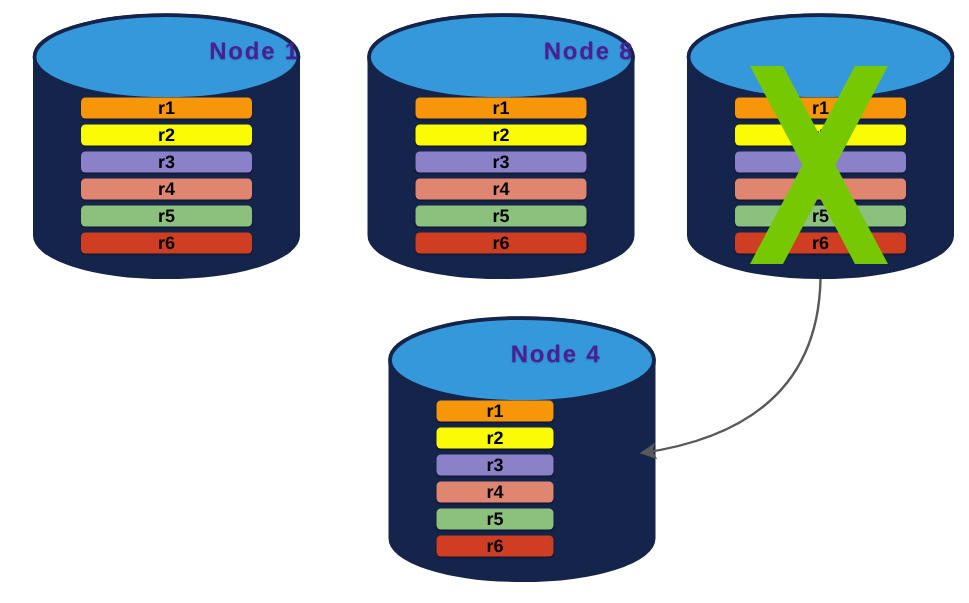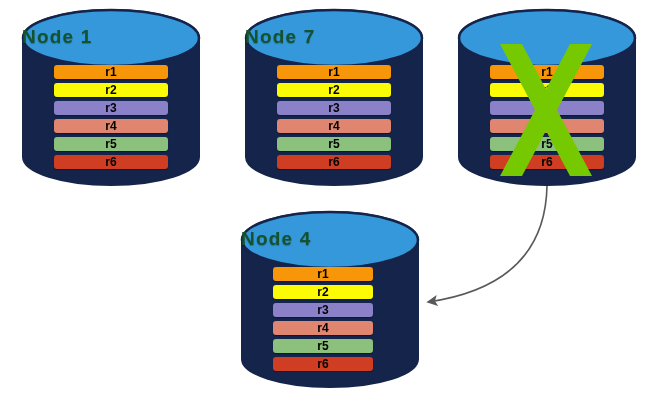--- a/index.html
+++ b/index.html
@@ -27,24 +27,24 @@
   .node svg {
     position: absolute;
     left: 0;
     top: 0;
     overflow: visible;
   }
   .node-title {
     position: absolute;
     left: 0;
     width: 100%;
-    text-align: left;
-    color: #14532d;
+    text-align: right;
+    color: #4c1d95;
     font-weight: bold;
-    font-size: 19px;
+    font-size: 16px;
     letter-spacing: 1.2px;
     font-family: "Liberation Sans", sans-serif;
     text-shadow: 0 1px 1px rgba(0,0,0,0.25);
     pointer-events: none;
   }
   .rows {
     position: absolute;
     left: 0;
     width: 100%;
   }
@@ -111,21 +111,21 @@
         <div class="row" style="background: rgb(207, 62, 34);">
           <span class="row-label" style="color: rgb(0, 0, 0);">r6</span>
         </div>
       </div>
     </div>
     <div class="node" style="left: 245px; top: 10px; width: 178px; height: 175px;">
       <svg width="178" height="175" viewBox="0 0 178 175">
         <path d="M 1 28 L 1 147 A 88 28 0 0 0 177 147 L 177 28 A 88 28 0 0 0 1 28 Z" fill="#15244a" stroke="#15244a" stroke-width="2"></path>
         <ellipse cx="89" cy="28" rx="88" ry="28" fill="#3498db" stroke="#15244a" stroke-width="2.5"></ellipse>
       </svg>
-      <div class="node-title" style="top: 16px;">Node  7</div>
+      <div class="node-title" style="top: 16px;">Node  8</div>
       <div class="rows" style="top: 55px; padding-left: 32px; padding-right: 32px; box-sizing: border-box;">
         <div class="row" style="background: rgb(247, 150, 8);">
           <span class="row-label" style="color: rgb(0, 0, 0);">r1</span>
         </div>
         <div class="row" style="background: rgb(251, 251, 5);">
           <span class="row-label" style="color: rgb(0, 0, 0);">r2</span>
         </div>
         <div class="row" style="background: rgb(139, 129, 200);">
           <span class="row-label" style="color: rgb(0, 0, 0);">r3</span>
         </div>
@@ -165,21 +165,21 @@
           <span class="row-label" style="color: rgb(0, 0, 0);">r6</span>
         </div>
       </div>
       <svg class="xmark" width="100" height="140" viewBox="0 0 100 140" style="left: 38px; top: 32px;">
         <g fill="#76c900">
           <polygon points="4,2 26,2 96,134 74,134"></polygon>
           <polygon points="74,2 96,2 26,134 4,134"></polygon>
         </g>
       </svg>
     </div>
-    <div class="node" style="left: 241px; top: 212px; width: 142px; height: 175px; padding-left: 22px;">
+    <div class="node" style="left: 259px; top: 212px; width: 142px; height: 175px;">
       <svg width="178" height="175" viewBox="0 0 178 175">
         <path d="M 1 28 L 1 147 A 88 28 0 0 0 177 147 L 177 28 A 88 28 0 0 0 1 28 Z" fill="#15244a" stroke="#15244a" stroke-width="2"></path>
         <ellipse cx="89" cy="28" rx="88" ry="28" fill="#3498db" stroke="#15244a" stroke-width="2.5"></ellipse>
       </svg>
       <div class="node-title" style="top: 16px;">Node  4</div>
       <div class="rows" style="top: 55px; padding-left: 32px; padding-right: 32px; box-sizing: border-box;">
         <div class="row" style="background: rgb(247, 150, 8);">
           <span class="row-label" style="color: rgb(0, 0, 0);">r1</span>
         </div>
         <div class="row" style="background: rgb(251, 251, 5);">

